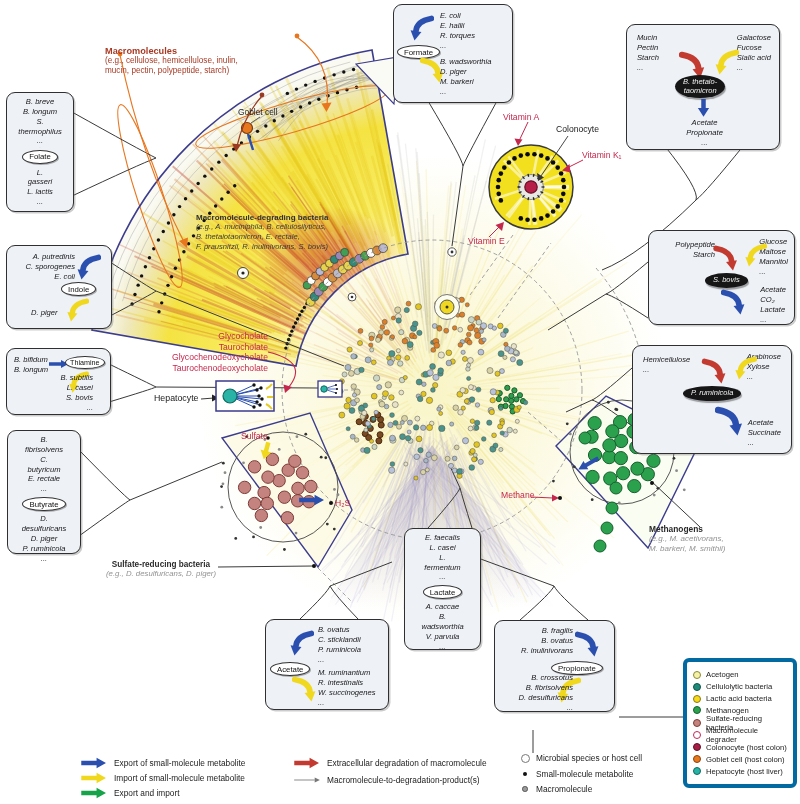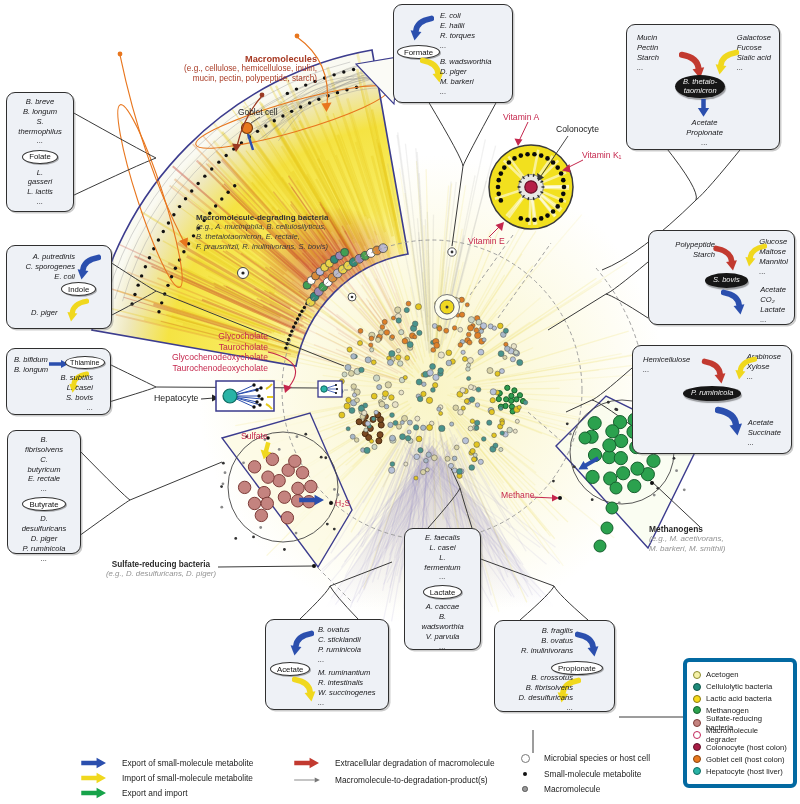--- a/index.html
+++ b/index.html
@@ -30,21 +30,21 @@
   .cap-b{font-style:italic;font-size:7.8px;color:#939393;white-space:pre-line;line-height:1.3;}
   .wedgetxt{position:absolute;text-align:left;margin-top:24px;}
   .wedgetxt .l1{font-size:8px;font-weight:bold;color:#303030;}
   .wedgetxt .l2{font-size:7.6px;font-style:italic;color:#3a3a3a;white-space:pre-line;line-height:1.3;}
   .legendbox{position:absolute;background:#fff;border:4px solid #0369a1;border-radius:6px;padding:7px 6px;
              display:flex;flex-direction:column;justify-content:space-between;box-sizing:border-box;}
   .lgrow{display:flex;align-items:center;gap:5px;height:12.6px;}
   .ldot{width:8px;height:8px;border-radius:50%;background-color:currentColor;border:1px solid rgba(0,0,0,.45);box-sizing:border-box;flex:none;}
   .llab{font-size:7.7px;color:#222;}
   .arow{position:absolute;display:flex;align-items:center;gap:6px;}
-  .arow .t{font-size:8.3px;color:#222;margin-left:8px;}
+  .arow .t{font-size:8.3px;color:#222;}
   .nico{width:10px;display:flex;justify-content:center;flex:none;}
 </style>
 </head>
 <body>
 
 <div class="canvas">
 
 <svg id="art" width="800" height="804" viewBox="0 0 800 804">
   <defs>
     <symbol id="s-arr-down" viewBox="0 0 16 24">
@@ -1292,21 +1292,21 @@
   </g>
 
   <use href="#s-arr-down" x="260" y="441" width="12" height="20" style="color:#f0d81e" transform="rotate(15 266 451)"></use>
   <use href="#s-arr-right" x="299" y="494" width="26" height="12" style="color:#2b4fae"></use>
   <circle cx="331" cy="503" r="2" fill="#111"></circle>
   <use href="#s-arr-right" x="576" y="458" width="24" height="12" style="color:#2b4fae" transform="rotate(150 588 464)"></use>
   <circle cx="560" cy="498" r="2" fill="#111"></circle>
   <circle cx="268" cy="438" r="1.8" fill="#111"></circle>
 </svg>
 
-<div class="abs" style="left:105px;top:54px;width:212px;text-align:right">
+<div class="abs" style="left:105px;top:46px;width:212px;text-align:left">
   <div class="t-brown">Macromolecules</div>
   <div class="b-brown">(e.g., cellulose, hemicellulose, inulin,
 mucin, pectin, polypeptide, starch)</div>
 </div>
 <div class="lab" style="left:238px;top:107px;font-size:8.4px">Goblet cell</div>
 <div class="wedgetxt" style="left:196px;top:189px;width:212px">
   <div class="l1">Macromolecule-degrading bacteria</div>
   <div class="l2">(e.g., A. muciniphila, B. cellulosilyticus,
 B. thetaiotaomicron, E. rectale,
 F. prausnitzii, R. inulinivorans, S. bovis)</div>

